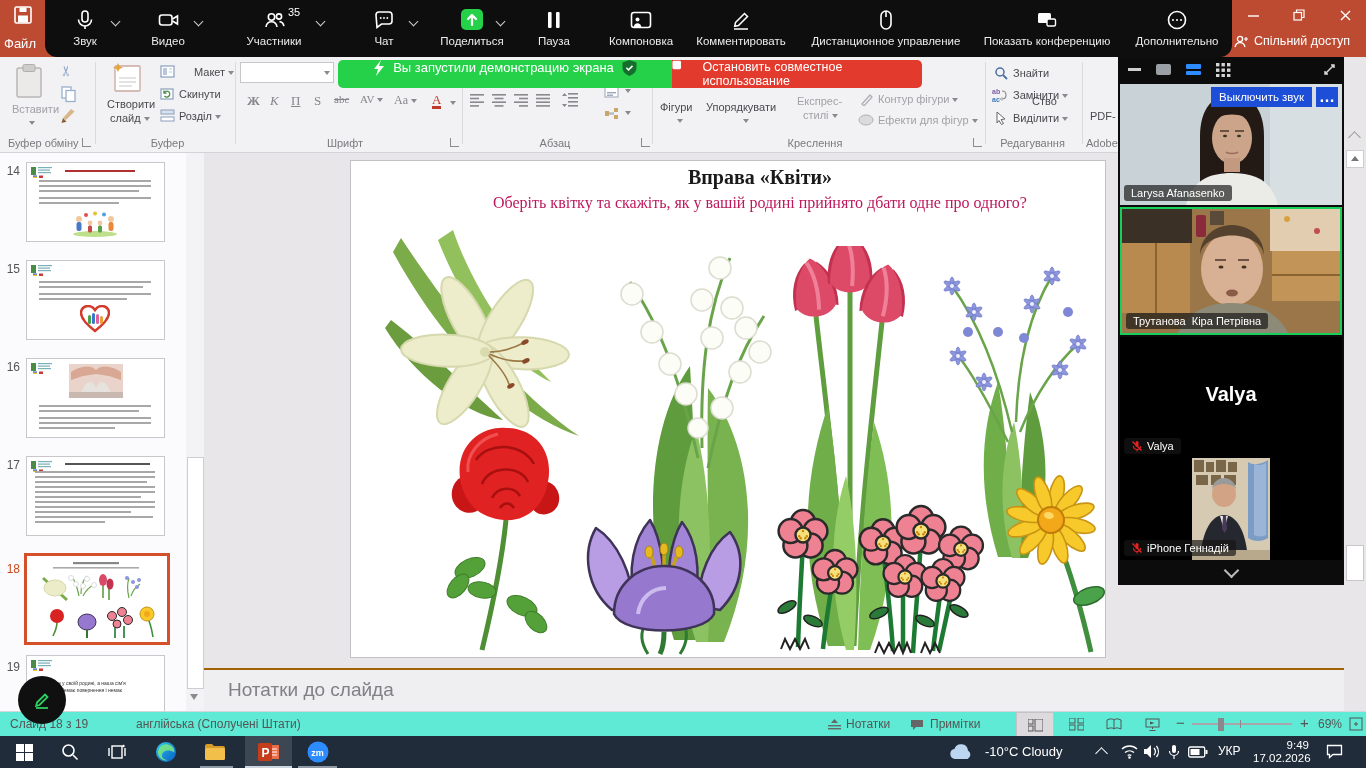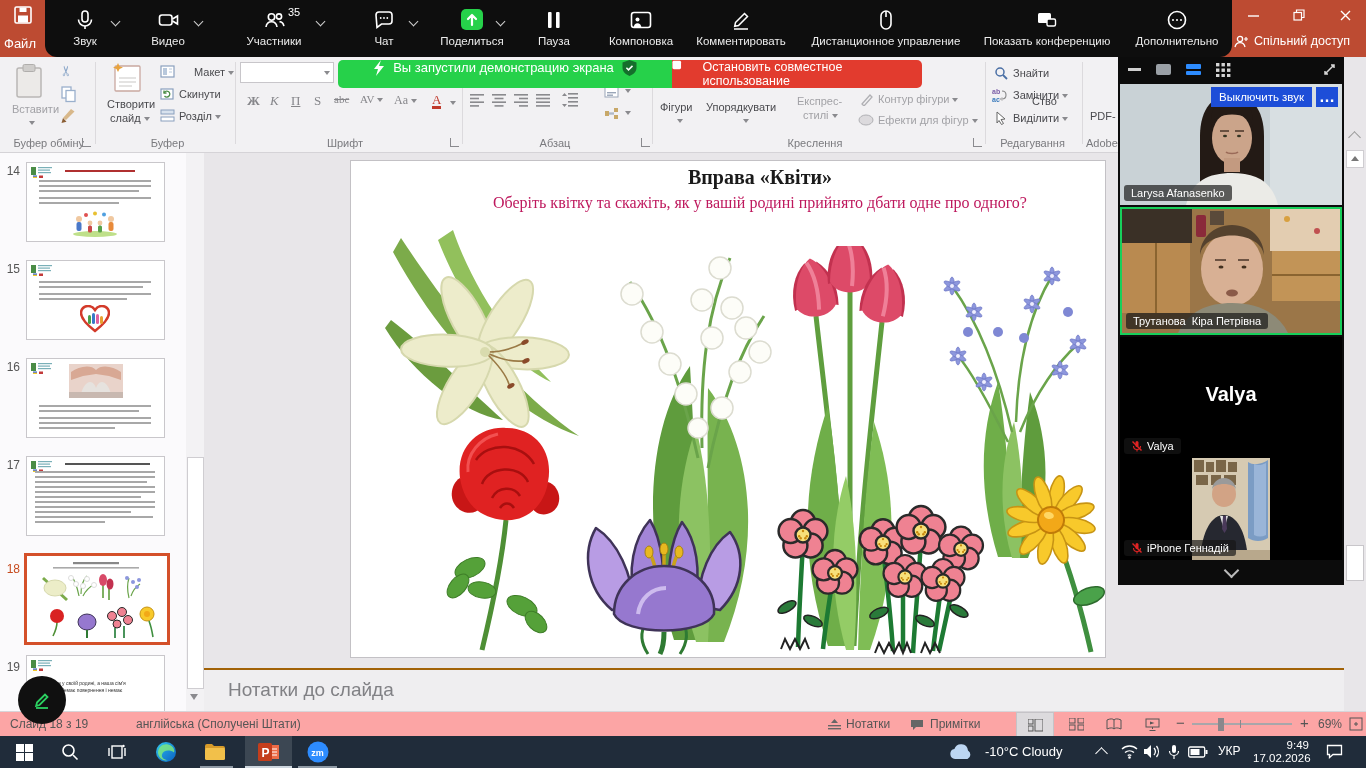--- a/index.html
+++ b/index.html
@@ -42,21 +42,21 @@
   #t-scroll{position:absolute;left:186px;top:152px;width:18px;height:559px;background:#f3f2f4;border-right:1px solid #d7d5d9}
   
   #workspace{position:absolute;left:204px;top:152px;width:1162px;height:516px;background:#e8e6e9}
   #slide{position:absolute;left:350px;top:160px;width:754px;height:496px;background:#fff;border:1px solid #c3c1c5;z-index:2}
   #slide-title{position:absolute;left:430px;top:166px;width:660px;text-align:center;font-family:"Liberation Serif",serif;font-weight:bold;font-size:20px;color:#1a1a1a;z-index:3;white-space:nowrap}
   #slide-subtitle{position:absolute;left:430px;top:194px;width:660px;text-align:center;font-family:"Liberation Serif",serif;font-size:16px;color:#be185d;z-index:3;white-space:nowrap}
   .flower{position:absolute;z-index:3}
   
   #notes{position:absolute;left:204px;top:668px;width:1162px;height:43px;background:#efeef0;border-top:2px solid #a16207;z-index:3}
   #notes-text{position:absolute;left:24px;top:9px;font-size:19px;color:#818185}
-  #statusbar{position:absolute;left:0;top:711px;width:1366px;height:25px;background:#fca5a5;border-top:1px solid #d7d5d9;z-index:4;font-size:12px;color:#555}
+  #statusbar{position:absolute;left:0;top:711px;width:1366px;height:25px;background:#5eead4;border-top:1px solid #d7d5d9;z-index:4;font-size:12px;color:#555}
   .sb{position:absolute;top:5px;white-space:nowrap}
   .viewbtn{position:absolute;top:0;width:36px;height:24px;display:flex;align-items:center;justify-content:center}
   
   #vpanel{position:absolute;left:1118px;top:57px;width:226px;height:528px;background:#0c0c0c;z-index:8}
   .vtile{position:absolute;left:2px;width:222px;background:#000;overflow:hidden}
   .pill{position:absolute;left:4px;bottom:4px;background:rgba(22,22,22,.68);color:#fff;font-size:11px;
     padding:2px 7px;border-radius:3px;display:flex;align-items:center;gap:4px;white-space:pre}
   .bluebtn{position:absolute;background:#1d4ed8;color:#fff;border-radius:0;display:flex;align-items:center;justify-content:center}
   #right-strip{position:absolute;left:1344px;top:57px;width:22px;height:654px;background:#e8e6e9;z-index:3}
   
@@ -262,21 +262,21 @@
     <span class="tri abs" style="left:26px;top:64px"></span>
     <div class="abs" style="left:60px;top:6px;font-size:14px;color:#8aa6c8;transform:rotate(-90deg)">✂</div>
     <svg class="abs" style="left:60px;top:28px" width="18" height="18" viewBox="0 0 18 18">
       <rect x="2" y="2" width="9" height="11" fill="#fff" stroke="#9ab0cc" stroke-width="1.3"></rect>
       <rect x="6" y="5.5" width="9" height="11" fill="#fff" stroke="#9ab0cc" stroke-width="1.3"></rect>
       </svg>
     <svg class="abs" style="left:60px;top:50px" width="18" height="18" viewBox="0 0 18 18">
       <path d="M3 11 11 2l3.5 2.5L6 13z" fill="#d8b88a"></path>
         <path d="M3 11l-1.5 5 5-1.3z" fill="#8b5e34"></path>
       </svg>
-    <div class="grp" style="left:8px;width:76px;text-align:right">Буфер обміну</div>
+    <div class="grp" style="left:8px;width:76px;text-align:left">Буфер обміну</div>
     <div class="launch" style="left:82px"></div>
     <div class="vdiv" style="left:95px"></div>
 
     <div class="abs" style="left:112px;top:5px">
       <svg width="30" height="32" viewBox="0 0 30 32">
         <rect x="3" y="4" width="25" height="25" rx="1" fill="#fff" stroke="#c9a8a0" stroke-width="1.3"></rect>
         <line x1="7" y1="16" x2="24" y2="16" stroke="#c9c7c5"></line>
           <line x1="7" y1="20" x2="24" y2="20" stroke="#c9c7c5"></line>
           <line x1="7" y1="24" x2="20" y2="24" stroke="#c9c7c5"></line>
         <path d="M6 1l1.5 3.2L11 5.5 7.5 7 6 10 4.5 7 1 5.5l3.5-1.3z" fill="#e8a33d"></path>

